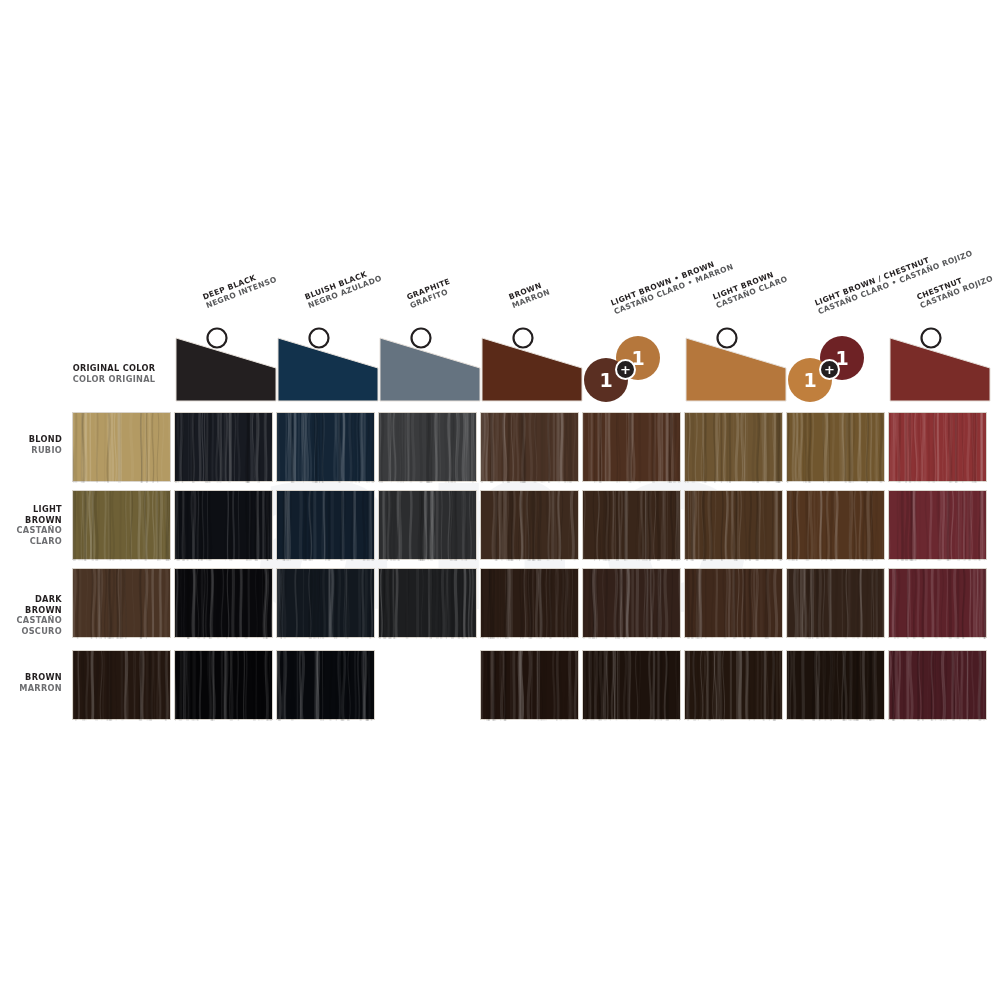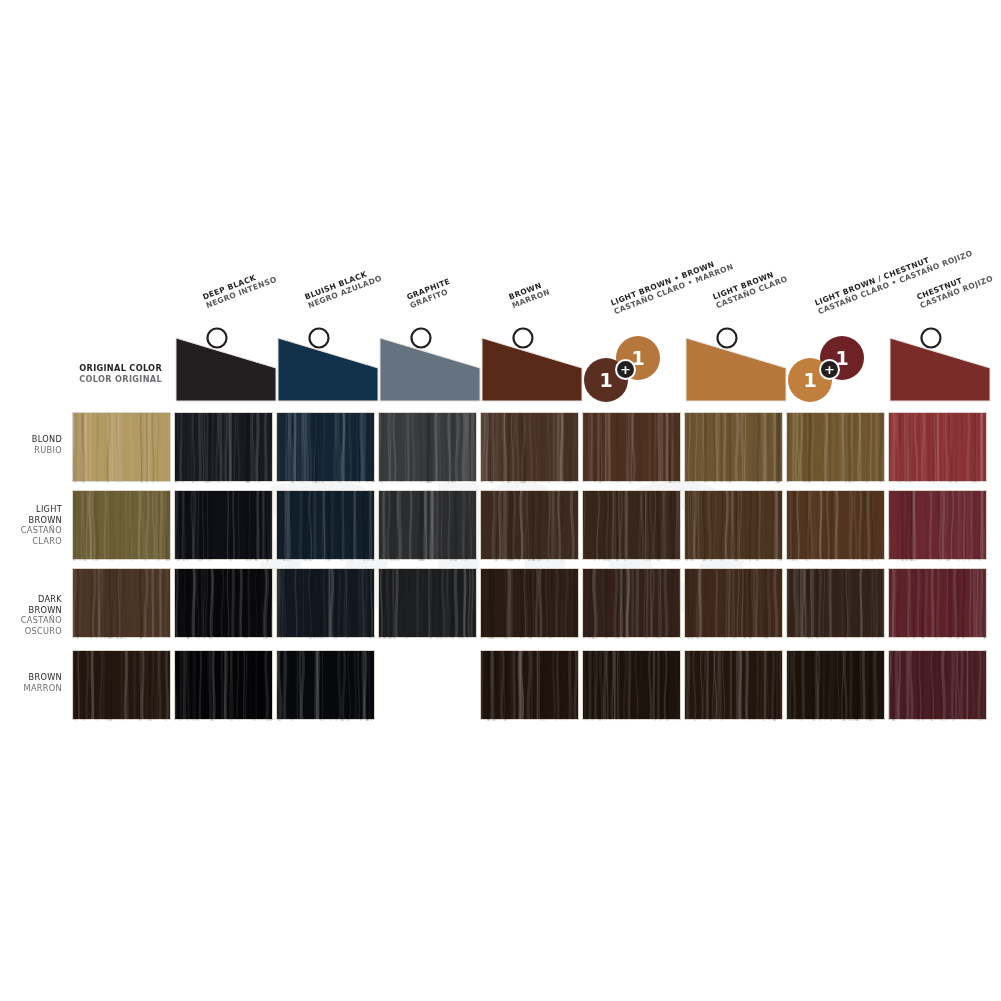--- a/index.html
+++ b/index.html
@@ -116,21 +116,21 @@
     z-index: 4;
     line-height: 1;
   }
 
   
   .original-caption {
     position: absolute;
     left: 66px;
     top: 363px;
     width: 96px;
-    text-align: right;
+    text-align: center;
     font-family: "DejaVu Sans", sans-serif;
     font-size: 8.2px;
     font-weight: bold;
     letter-spacing: 0.3px;
     line-height: 10.5px;
     color: #231f20;
     text-transform: uppercase;
     z-index: 4;
   }
   .original-caption .es { color: #6d6e71; display: block; }
@@ -159,21 +159,21 @@
     opacity: 0.5;
   }
 
   
   .row-label {
     position: absolute;
     width: 62px;
     text-align: right;
     font-family: "DejaVu Sans", sans-serif;
     font-size: 8.2px;
-    font-weight: normal;
+    font-weight: bold;
     letter-spacing: 0.3px;
     line-height: 10.6px;
     color: #231f20;
     text-transform: uppercase;
     z-index: 4;
   }
   .row-label .es { color: #6d6e71; display: block; }
 </style>
 </head>
 <body>

